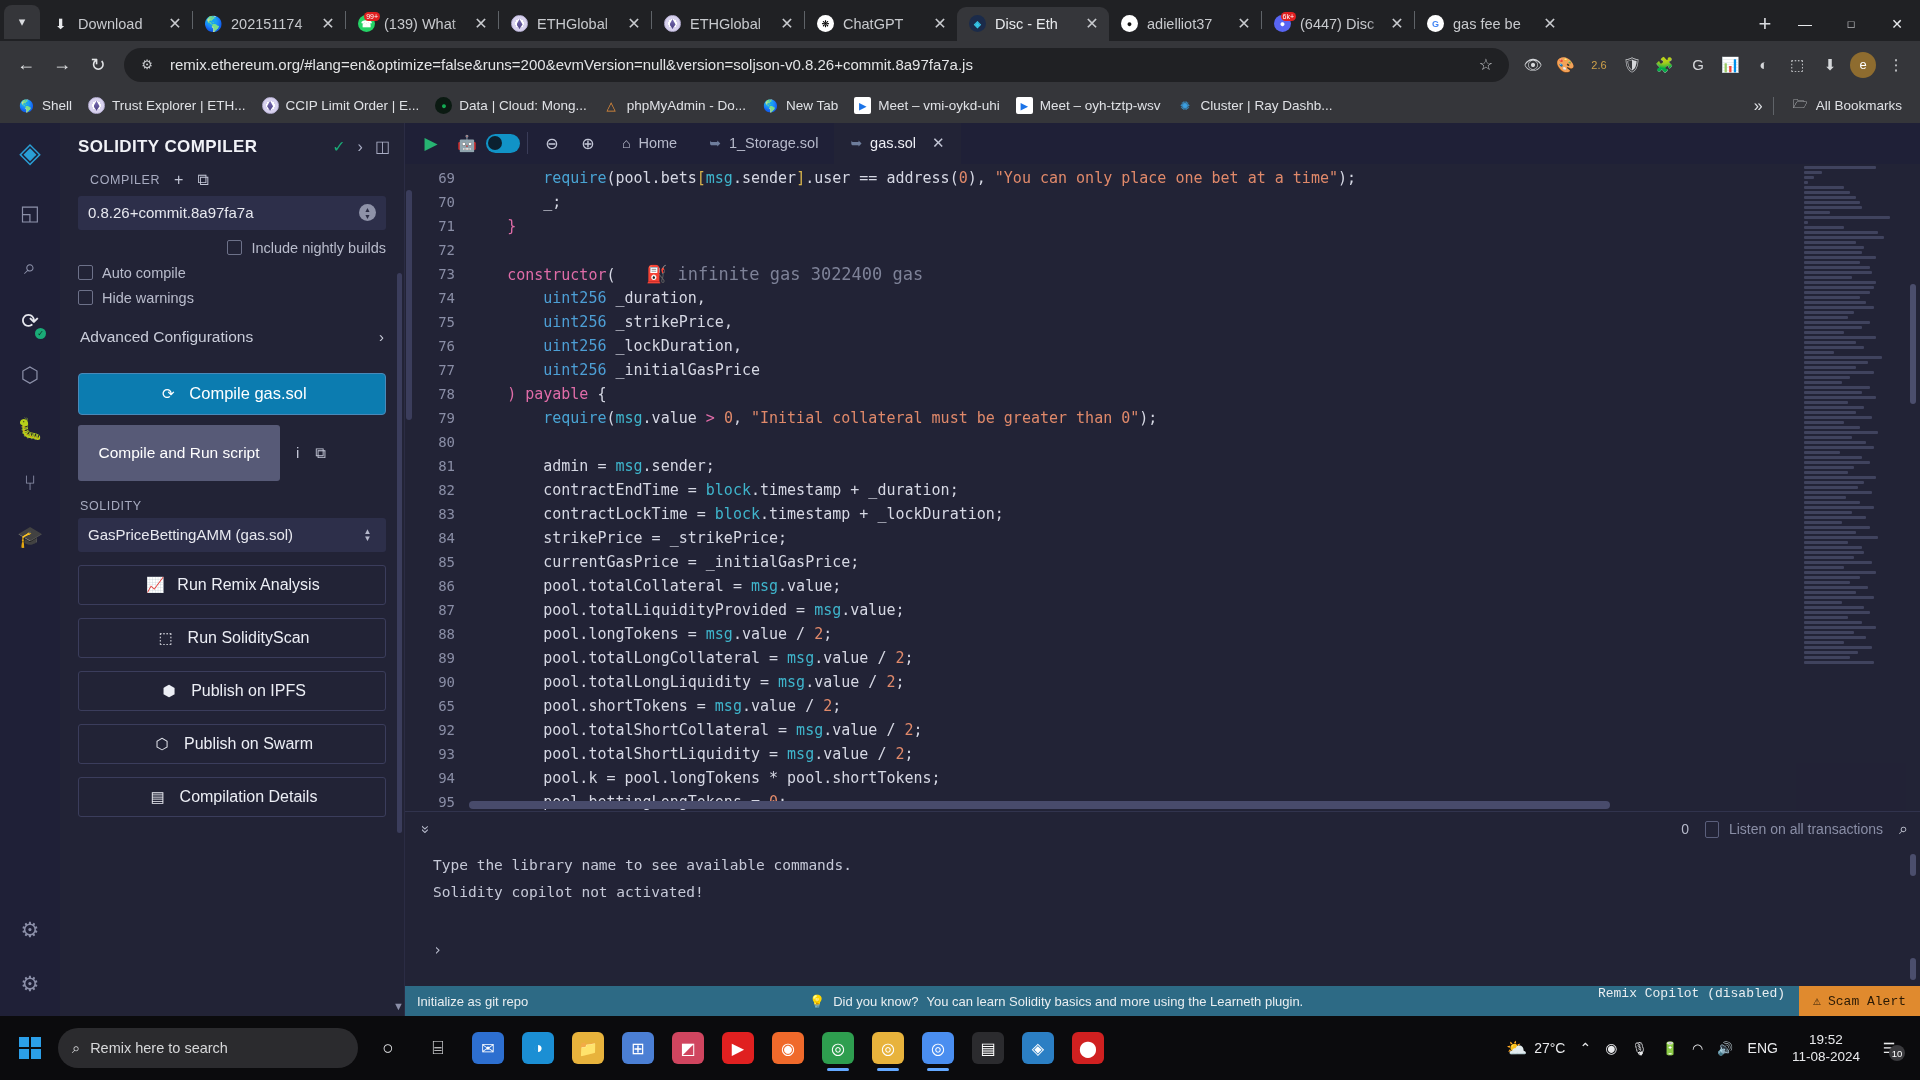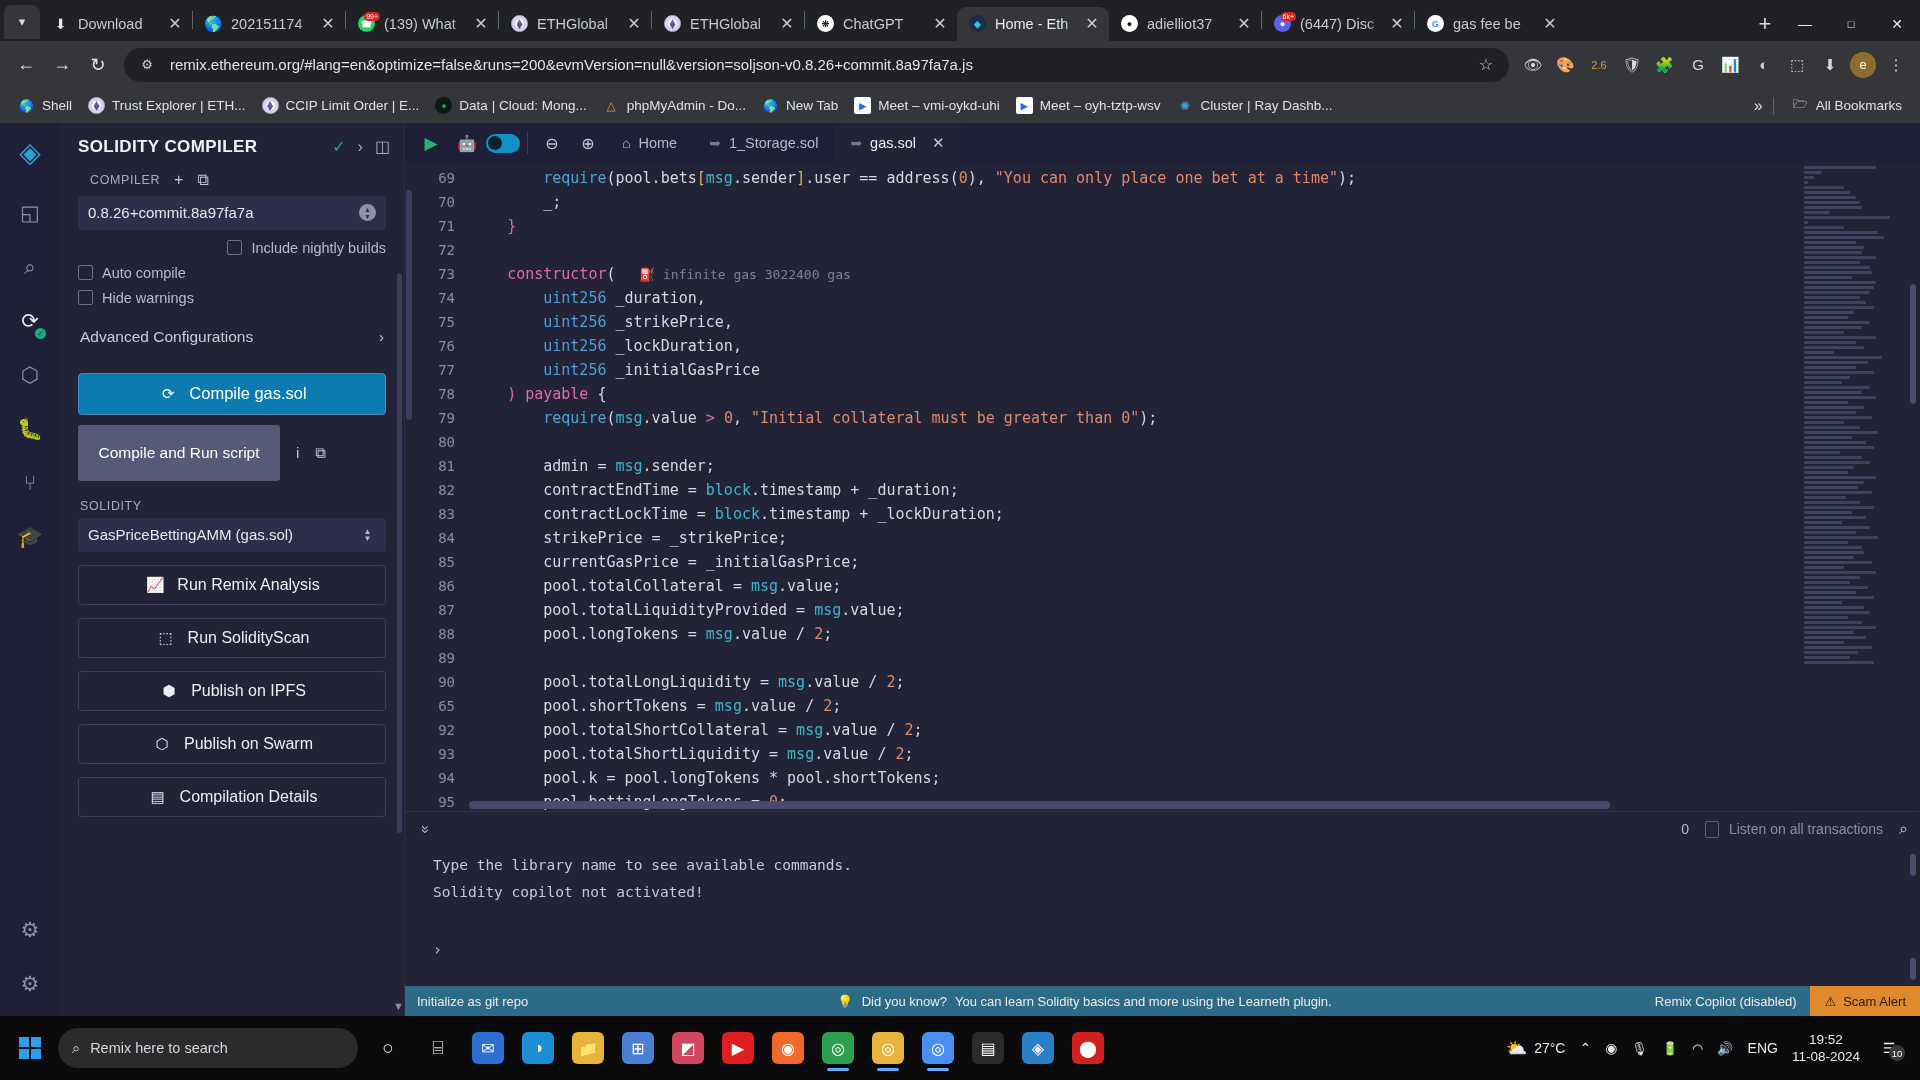--- a/index.html
+++ b/index.html
@@ -146,21 +146,21 @@
   .ln .num { width: 58px; flex: 0 0 58px; text-align: right; padding-right: 16px; color: #8a8ea6; font-size: 14px; }
   .ln .txt { color: #d6d8e4; }
   .kw { color: #e06ca8; }
   .typ { color: #4d9fd6; }
   .fn { color: #49a4d4; }
   .glb { color: #3fb5cc; }
   .str { color: #e0896a; }
   .num2 { color: #e0896a; }
   .brk-y { color: #d6b24c; }
   .punc { color: #d6d8e4; }
-  .gas-hint { color: #7e8298; font-size: 13px; }
+  .gas-hint { color: #7e8298; font-size: 17px; }
   .code-hscroll { position: absolute; left: 64px; right: 310px; bottom: 2px; height: 8px; background: #484b6b; border-radius: 4px; }
 
   .minimap { width: 110px; flex: 0 0 110px; background: #222336; position: relative; overflow: hidden; opacity: .55; }
   .mm-line { height: 3px; background: #5a5e80; border-radius: 1px; margin: 2px 0 2px 8px; }
   .code-scroll-r { width: 14px; flex: 0 0 14px; background: #222336; position: relative; }
   .code-scroll-r i { position: absolute; left: 4px; top: 120px; width: 6px; height: 120px; background: #4b4e6d; border-radius: 3px; }
 
   
   .terminal { height: 175px; flex: 0 0 175px; background: #222336; border-top: 1px solid #31334d; display: flex; flex-direction: column; }
   .term-bar { height: 34px; display: flex; align-items: center; padding: 0 6px; gap: 10px; }
@@ -172,21 +172,21 @@
   .term-filter { width: 290px; height: 30px; background: #2a2c45; border: 1px solid #3d3f5e; border-radius: 3px; color: #8a8ea6; font-size: 14px; display: flex; align-items: center; padding: 0 10px; }
   .term-body { flex: 1 1 auto; font-family: "DejaVu Sans Mono", monospace; font-size: 14.5px; color: #c6c9d8; padding: 6px 0 0 28px; position: relative; }
   .term-body div { line-height: 27px; }
   .term-prompt { color: #b7bacb; position: absolute; left: 28px; bottom: 22px; font-size: 15px; }
   .term-scroll { position: absolute; right: 4px; top: 8px; width: 6px; height: 22px; background: #4b4e6d; border-radius: 3px; }
   .term-scroll2 { position: absolute; right: 4px; bottom: 6px; width: 6px; height: 22px; background: #4b4e6d; border-radius: 3px; }
 
   
   .statusbar { height: 30px; flex: 0 0 30px; background: #2d6a85; display: flex; align-items: center; color: #e9eef1; font-size: 13px; padding-left: 12px; }
   .sb-mid { margin: 0 auto; display: flex; align-items: center; gap: 8px; }
-  .sb-right { display: flex; align-items: center; height: 100%; }
+  .sb-right { display: flex; height: 100%; font-family: Liberation Mono, monospace; }
   .sb-copilot { padding: 0 14px; font-size: 13px; }
   .sb-scam { background: #e08a2e; color: #2a1a05; height: 100%; display: flex; align-items: center; gap: 7px; padding: 0 14px; font-size: 13px; }
 
   
   .taskbar { height: 64px; background: #0b0b0d; display: flex; align-items: center; padding: 0 6px; }
   .tb-start { width: 48px; height: 48px; display: flex; align-items: center; justify-content: center; }
   .win-logo { width: 22px; height: 22px; display: grid; grid-template-columns: 1fr 1fr; grid-template-rows: 1fr 1fr; gap: 2.5px; }
   .win-logo i { background: #2b9fe8; display: block; }
   .tb-search { width: 300px; height: 40px; background: #2b2b2e; border-radius: 20px; display: flex; align-items: center; padding: 0 14px; gap: 10px; color: #d7d8da; font-size: 14.5px; margin-left: 4px; }
   .tb-items { display: flex; align-items: center; gap: 2px; margin-left: 6px; }
@@ -256,21 +256,21 @@
           <span class="favicon">
             <span class="fav-circle" style="background:#fff;color:#000;">❊</span>
           </span>
           <span class="tab-title">ChatGPT</span>
           <span class="tab-close">✕</span>
         </div>
         <div class="tab active">
           <span class="favicon">
             <span class="fav-circle" style="background:#1b2b4a;color:#36c6e8;">◈</span>
           </span>
-          <span class="tab-title">Home - Eth</span>
+          <span class="tab-title">Disc - Eth</span>
           <span class="tab-close">✕</span>
         </div>
         <div class="tab">
           <span class="favicon">
             <span class="fav-circle" style="background:#fff;color:#111;">●</span>
           </span>
           <span class="tab-title">adielliot37</span>
           <span class="tab-close">✕</span>
         </div>
         <div class="tab-sep"></div>
@@ -613,21 +613,21 @@
             <div class="ln"><span class="num">79</span><span class="txt">        <span class="fn">require</span><span class="punc">(</span><span class="glb">msg</span>.value <span class="kw">&gt;</span> <span class="num2">0</span>, <span class="str">"Initial collateral must be greater than 0"</span><span class="punc">);</span></span></div>
             <div class="ln"><span class="num">80</span><span class="txt"></span></div>
             <div class="ln"><span class="num">81</span><span class="txt">        admin = <span class="glb">msg</span>.sender<span class="punc">;</span></span></div>
             <div class="ln"><span class="num">82</span><span class="txt">        contractEndTime = <span class="glb">block</span>.timestamp + _duration<span class="punc">;</span></span></div>
             <div class="ln"><span class="num">83</span><span class="txt">        contractLockTime = <span class="glb">block</span>.timestamp + _lockDuration<span class="punc">;</span></span></div>
             <div class="ln"><span class="num">84</span><span class="txt">        strikePrice = _strikePrice<span class="punc">;</span></span></div>
             <div class="ln"><span class="num">85</span><span class="txt">        currentGasPrice = _initialGasPrice<span class="punc">;</span></span></div>
             <div class="ln"><span class="num">86</span><span class="txt">        pool.totalCollateral = <span class="glb">msg</span>.value<span class="punc">;</span></span></div>
             <div class="ln"><span class="num">87</span><span class="txt">        pool.totalLiquidityProvided = <span class="glb">msg</span>.value<span class="punc">;</span></span></div>
             <div class="ln"><span class="num">88</span><span class="txt">        pool.longTokens = <span class="glb">msg</span>.value / <span class="num2">2</span><span class="punc">;</span></span></div>
-            <div class="ln"><span class="num">89</span></div>
+            <div class="ln"><span class="num">89</span><span class="txt">        pool.totalLongCollateral = <span class="glb">msg</span>.value / <span class="num2">2</span><span class="punc">;</span></span></div>
             <div class="ln"><span class="num">90</span><span class="txt">        pool.totalLongLiquidity = <span class="glb">msg</span>.value / <span class="num2">2</span><span class="punc">;</span></span></div>
             <div class="ln"><span class="num">65</span><span class="txt">        pool.shortTokens = <span class="glb">msg</span>.value / <span class="num2">2</span><span class="punc">;</span></span></div>
             <div class="ln"><span class="num">92</span><span class="txt">        pool.totalShortCollateral = <span class="glb">msg</span>.value / <span class="num2">2</span><span class="punc">;</span></span></div>
             <div class="ln"><span class="num">93</span><span class="txt">        pool.totalShortLiquidity = <span class="glb">msg</span>.value / <span class="num2">2</span><span class="punc">;</span></span></div>
             <div class="ln"><span class="num">94</span><span class="txt">        pool.k = pool.longTokens * pool.shortTokens<span class="punc">;</span></span></div>
             <div class="ln"><span class="num">95</span><span class="txt">        pool.bettingLongTokens = <span class="num2">0</span><span class="punc">;</span></span></div>
           </div>
         <div class="code-hscroll"></div>
         <div class="minimap" id="minimap">
             <div class="mm-line" style="width: 72px;"></div>

